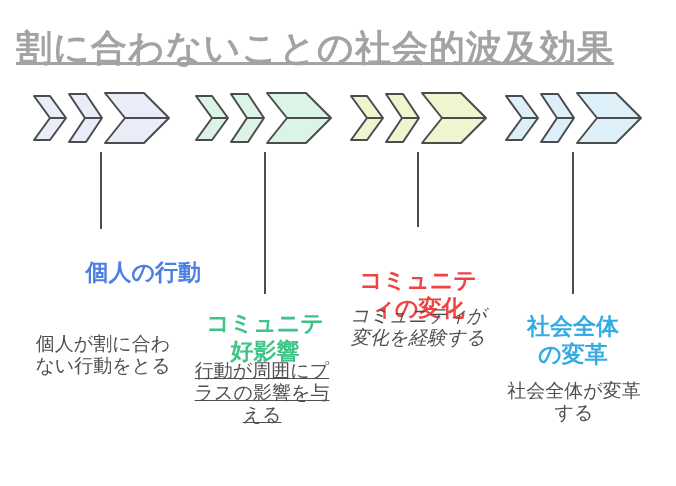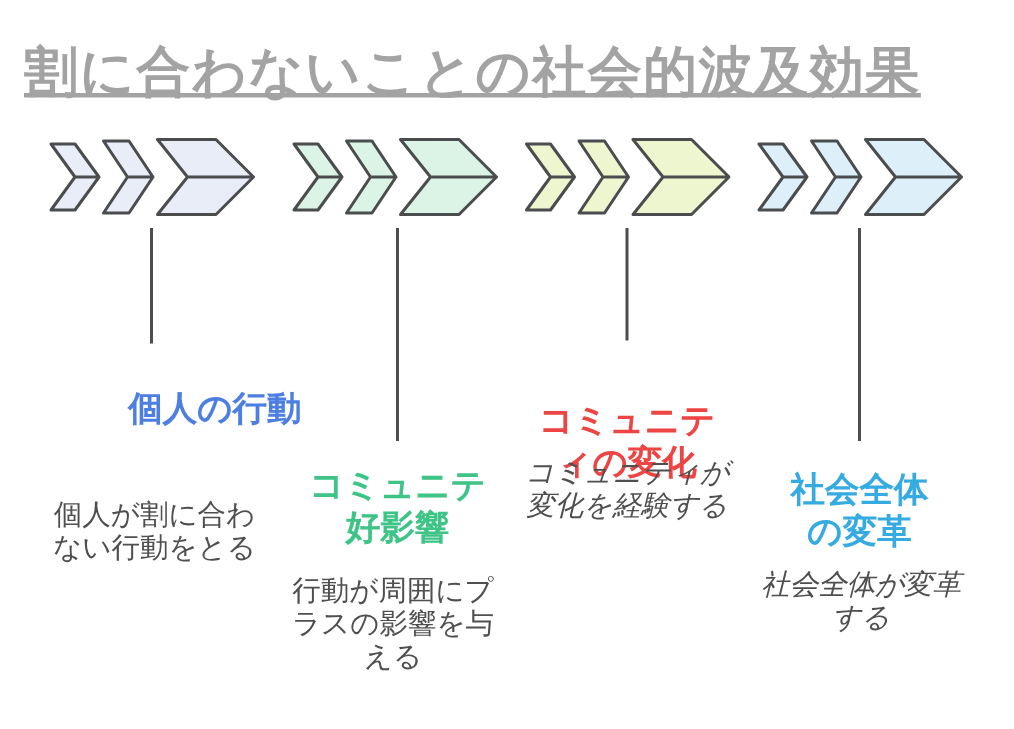--- a/index.html
+++ b/index.html
@@ -51,23 +51,23 @@
   .s3 .chevrons{left:349px;} .s4 .chevrons{left:504px;}
   .s1 .connector{left:100px;height:77px;}
   .s2 .connector{left:264px;height:142px;}
   .s3 .connector{left:417px;height:75px;}
   .s4 .connector{left:572px;height:142px;}
   .s1 .stage-label{left:1px;  top:258px;}
   .s2 .stage-label{left:165px;top:309px;}
   .s3 .stage-label{left:318px;top:242px;}
   .s4 .stage-label{left:473px;top:312px;}
   .s1 .stage-desc{left:3px;  top:313px;margin-top:20px;}
-  .s2 .stage-desc{left:162px;top:384px;}
+  .s2 .stage-desc{left:162px;top:360px;text-decoration:underline;}
   .s3 .stage-desc{left:318px;top:305px;}
-  .s4 .stage-desc{left:474px;top:380px;font-style:italic;}
+  .s4 .stage-desc{left:474px;top:380px;}
 </style>
 </head>
 <body>
 
 <div class="canvas">
 
   <div class="title" style="color: rgb(163, 163, 163);">割に合わないことの社会的波及効果</div>
 
   <div class="stage s1">
     <svg class="chevrons" viewBox="0 0 138 52" xmlns="http://www.w3.org/2000/svg">

